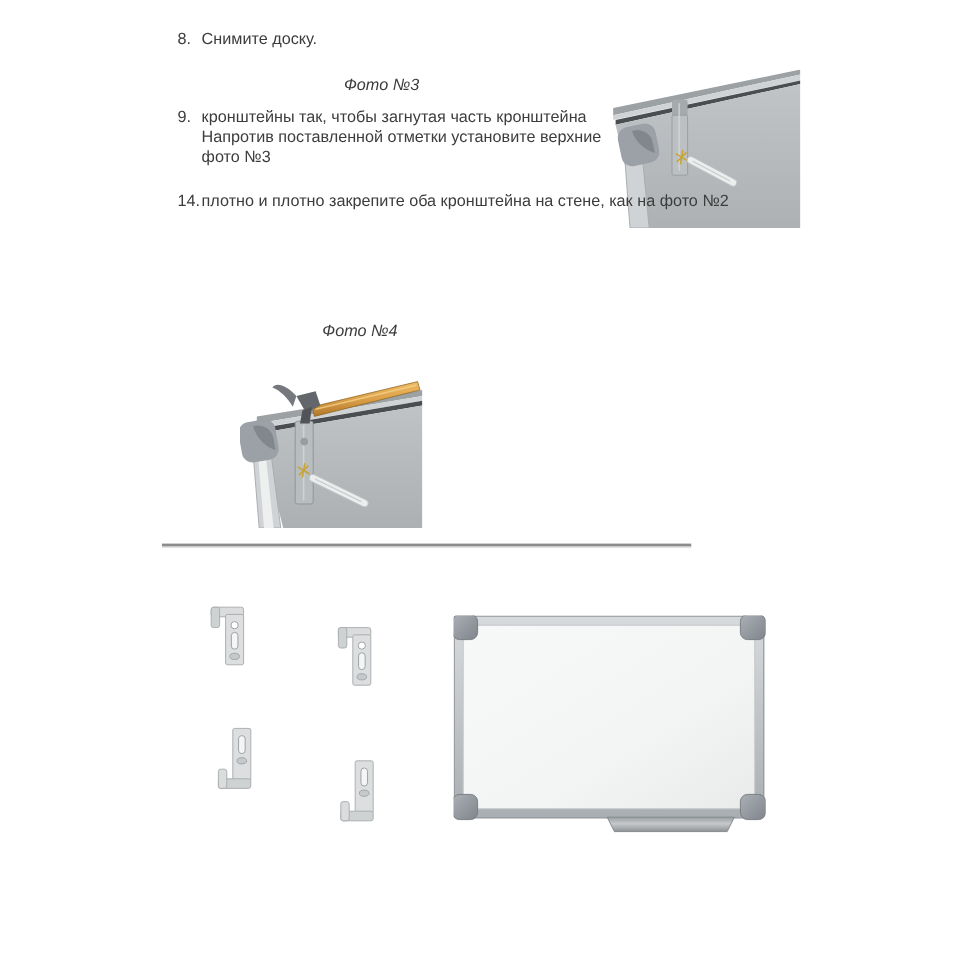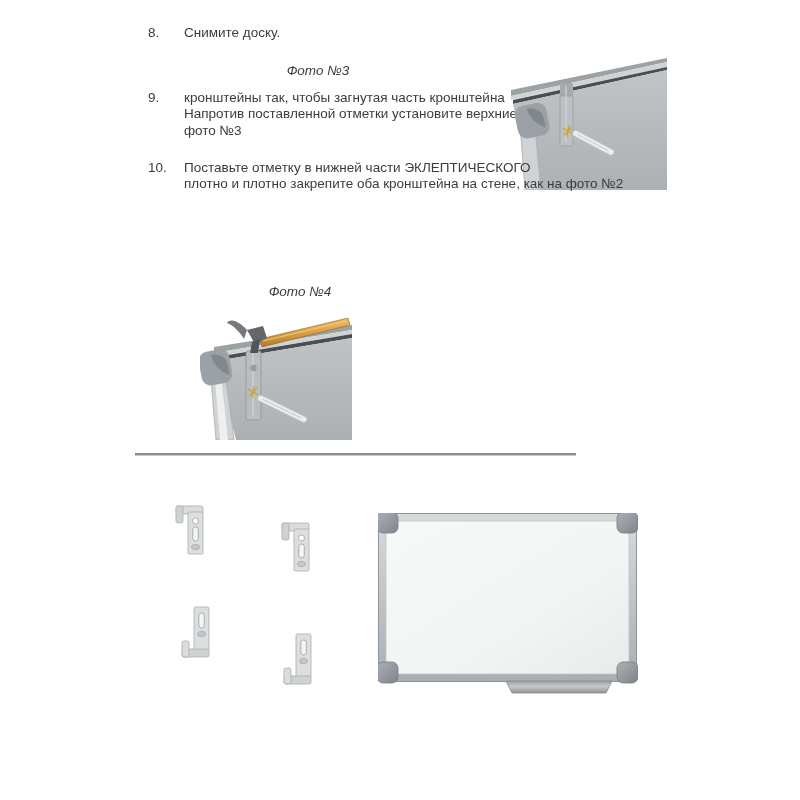--- a/index.html
+++ b/index.html
@@ -6,21 +6,21 @@
   body{
     width:800px;height:800px;background:#ffffff;position:relative;
     font-family:"Liberation Sans","DejaVu Sans",sans-serif;
     color:var(--text,#3c3c3c);
     font-size:13.5px;line-height:16.4px;
     overflow:hidden;
   }
   .page{position:absolute;inset:0;}
   .item{position:absolute;left:148px;}
   .item .num{position:absolute;left:0;top:0;width:20px;}
-  .item .lines{margin-left:36px;}
+  .item .lines{margin-left:20px;}
   .item .lines div{white-space:nowrap;}
   .caption{position:absolute;font-style:italic;text-align:center;white-space:nowrap;}
   .u{}
   .separator{
     position:absolute;left:135px;top:453px;width:441px;height:2px;
     background:var(--separator,#8c8c8c);border-bottom:1px solid #c9c9c9;
   }
   .fig{position:absolute;}
 </style>
 </head>
@@ -70,29 +70,28 @@
         <line x1="66" y1="67" x2="64" y2="79"></line>
         <line x1="61" y1="77" x2="69" y2="69"></line>
     </g>
     <g transform="rotate(28 70 74)">
       <rect x="70" y="71" width="46" height="6" rx="3" fill="#eceeee" stroke="#bfc3c4" stroke-width="0.7"></rect>
       <line x1="75" y1="74" x2="110" y2="74" stroke="#c8cccd" stroke-width="1"></line>
     </g>
   </svg>
 
   <div class="item" style="top:160px;">
-    <span class="num">10.</span>
+    <span class="num">14.</span>
     <div class="lines">
-      <div>Поставьте отметку в нижней части ЭКЛЕПТИЧЕСКОГО</div>
       <div><span>плотно и </span><span class="u">плотно закрепите</span><span> оба кронштейна на стене, как на фото №2</span></div>
     </div>
   </div>
 
 
-  <div class="caption" style="left:148px;top:284px;width:304px;">Фото №4</div>
+  <div class="caption" style="left:148px;top:268px;width:304px;">Фото №4</div>
 
   <svg class="fig" style="left:200px;top:305px;" width="152" height="135" viewBox="0 0 152 135">
     <defs>
       <linearGradient id="p4surf" x1="0" y1="0" x2="0" y2="1">
         <stop offset="0" stop-color="#bfc3c5"></stop>
           <stop offset="1" stop-color="#acb0b2"></stop>
       </linearGradient>
       <linearGradient id="handle" x1="0" y1="0" x2="0" y2="1">
         <stop offset="0" stop-color="#eebc63"></stop>
           <stop offset="0.5" stop-color="var(--hammer-handle,#dca04a)"></stop>

